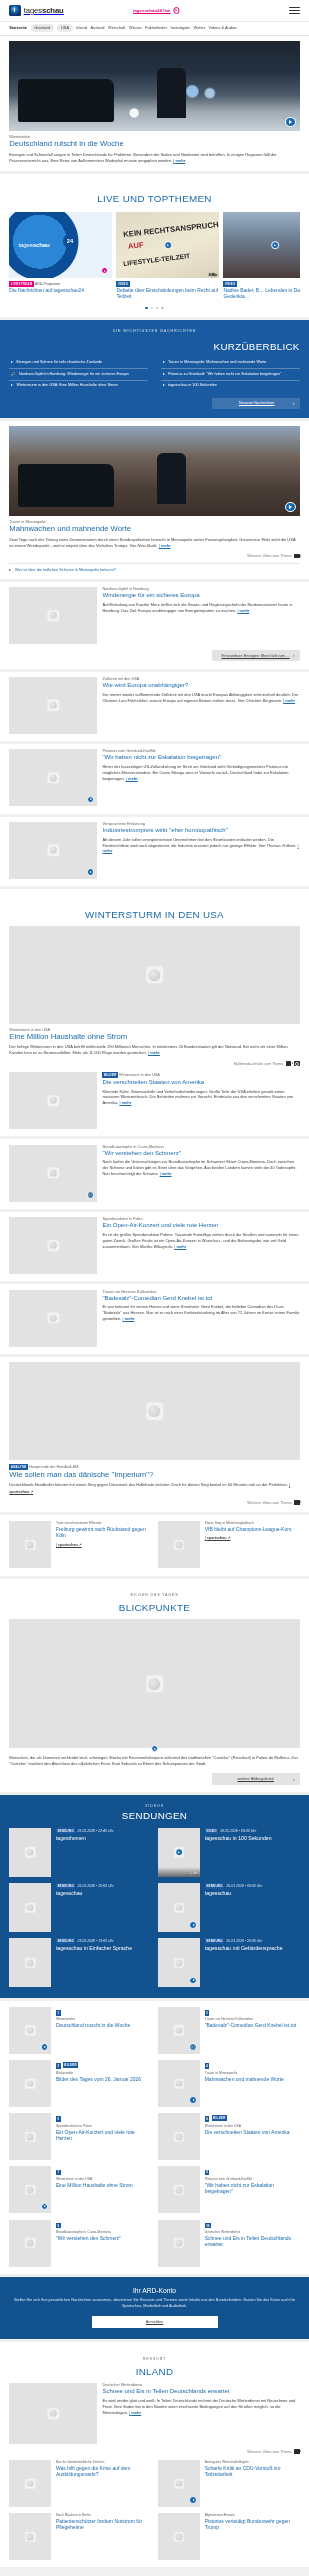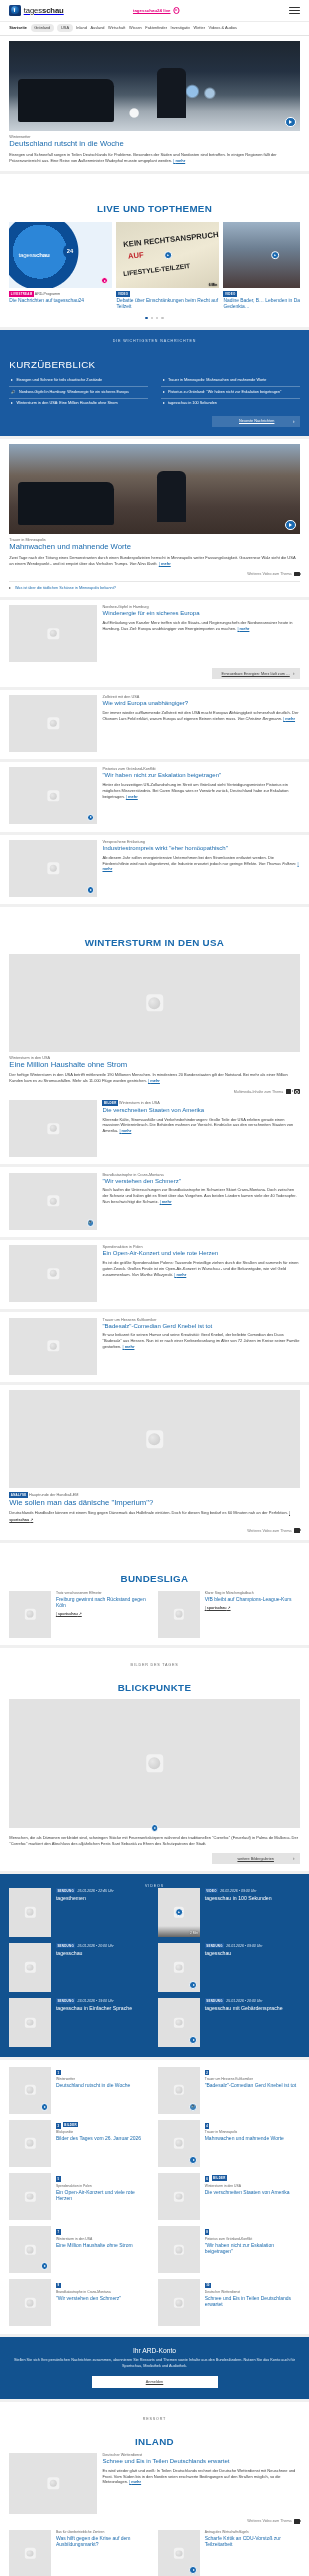--- a/index.html
+++ b/index.html
@@ -64,21 +64,21 @@
     background: #eaeaea; border-radius: 4.6px; padding: 1.3px 3.6px; color: #3c3c3c;
   }
 
   
   .block { background: #fff; margin-bottom: 3.1px; padding: 5.2px 9.3px 7.2px; }
   .section-head { text-align: center; padding: 9.3px 0 6.2px; }
   .section-kicker {
     font-size: 3.7px; letter-spacing: 0.8px; color: #6b6b6b; text-transform: uppercase;
   }
   .section-title {
-    font-size: 9.8px; color: #1a6aad; letter-spacing: 0.3px; font-weight: 700; margin-top: 15px;
+    font-size: 9.8px; color: #1a6aad; letter-spacing: 0.3px; font-weight: 400; margin-top: 5px;
   }
 
   
   .hero-img {
     width: 100%; height: 90px; background: #cfd6dc; position: relative; overflow: hidden;
   }
   .snowimg {
     position: absolute; inset: 0;
     background:
       radial-gradient(circle at 32% 78%, rgba(255,255,255,.95) 0 4.6px, transparent 5.7px),
@@ -158,21 +158,21 @@
   .badge.live { background: #e6007e; }
   .car-meta { font-size: 3.6px; color: #555; margin: 2.6px 0 1.5px; }
   .car-title { font-size: 4.9px; color: #1a6aad; line-height: 1.25; }
   .dots { display: flex; gap: 2.6px; justify-content: center; padding: 6.2px 0 1px; }
   .dots i { width: 2.6px; height: 2.6px; border-radius: 50%; background: #c4c4c4; display: block; }
   .dots i.on { background: #1a5aa0; }
 
   
   .kurz { background: #1a5aa0; color: #fff; padding: 8.2px 9.3px 9.3px; margin-bottom: 3.1px; }
   .kurz .k-kicker { text-align: center; font-size: 3.6px; letter-spacing: 0.9px; color: #d6e4f2; }
-  .kurz .k-title { text-align: left; font-size: 9.8px; letter-spacing: 0.3px; margin-top: 16px; margin-bottom: 6.2px; }
+  .kurz .k-title { text-align: right; font-size: 9.8px; letter-spacing: 0.3px; margin-top: 8px; margin-bottom: 6.2px; }
   .kurz-grid { display: grid; grid-template-columns: 1fr 1fr; column-gap: 12.4px; }
   .kurz-item {
     display: flex; gap: 3.1px; align-items: flex-start;
     border-top: 0.5px solid rgba(255,255,255,.28); padding: 2.6px 0 2.6px 2.1px;
     font-size: 3.8px; line-height: 1.4;
   }
   .kurz-col > .kurz-item:first-child { border-top: none; }
   .tri { width: 0; height: 0; border-left: 2.6px solid #fff; border-top: 1.8px solid transparent; border-bottom: 1.8px solid transparent; margin-top: 0.8px; flex: 0 0 auto; }
   .spk { font-size: 3.6px; margin-top: 0.3px; }
   .btn-row { display: flex; justify-content: flex-end; margin-top: 6.2px; }
@@ -595,23 +595,20 @@
       <span>Deutschlands Handballer können mit einem Sieg gegen Dänemark das Halbfinale eintüten. Doch für diesen Sieg bedarf es 60 Minuten nah an der Perfektion.</span>
       <a class="src" href="#"><span>sportschau</span> <span class="ext">↗</span></a>
     </div>
     <div class="meta-right">
       <span>Weiteres Video zum Thema</span>
       <span class="ico-sq cam"></span>
     </div>
   </div>
 
   <div class="block">
-    <div class="section-head">
-      <div class="section-title">BUNDESLIGA</div>
-    </div>
     <div class="grid2" style="margin-top:1px" id="bundesliga-grid">
         <div class="cell">
           <div class="cell-thumb">
             <div class="ard-ghost"></div>
           </div>
           <div class="cell-body"><div class="cell-kicker">Trotz verschossenem Elfmeter</div><div class="cell-title">Freiburg gewinnt nach Rückstand gegen Köln</div><a class="src" href="#">sportschau<span class="ext"> ↗</span></a></div>
         </div>
         <div class="cell">
           <div class="cell-thumb">
             <div class="ard-ghost"></div>
@@ -636,20 +633,21 @@
     <div class="btn-row">
       <a class="btn-grey" href="#">
         <span>weitere Bildergalerien</span>
         <span class="chev">›</span>
       </a>
     </div>
   </div>
 
   <div class="sendungen">
     <div class="s-kicker">VIDEOS</div>
+    <div class="s-title">SENDUNGEN</div>
     <div class="send-grid" id="send-grid">
         <div class="cell">
           <div class="send-thumb">
             <div class="ard-ghost"></div>
           </div>
           <div class="cell-body">
             <div class="send-meta">
               <span class="badge">SENDUNG</span>
               <span>25.01.2026 • 22:45 Uhr</span>
             </div>

